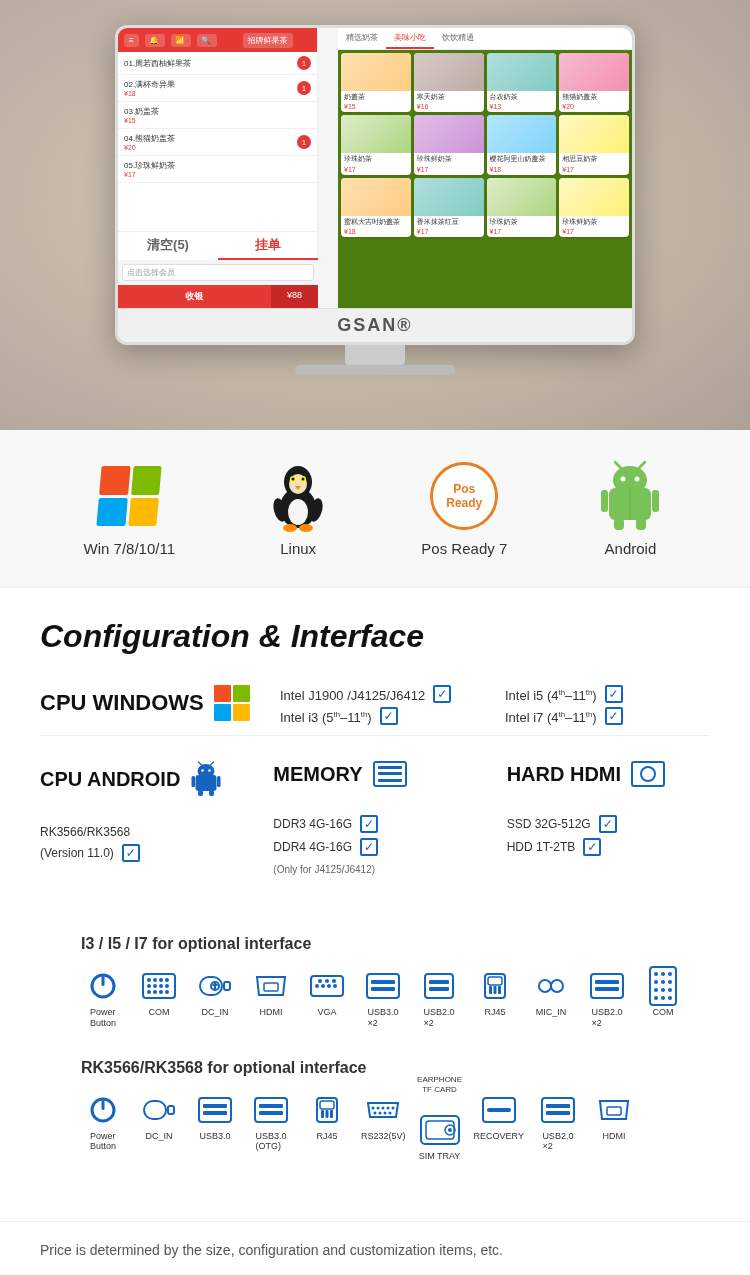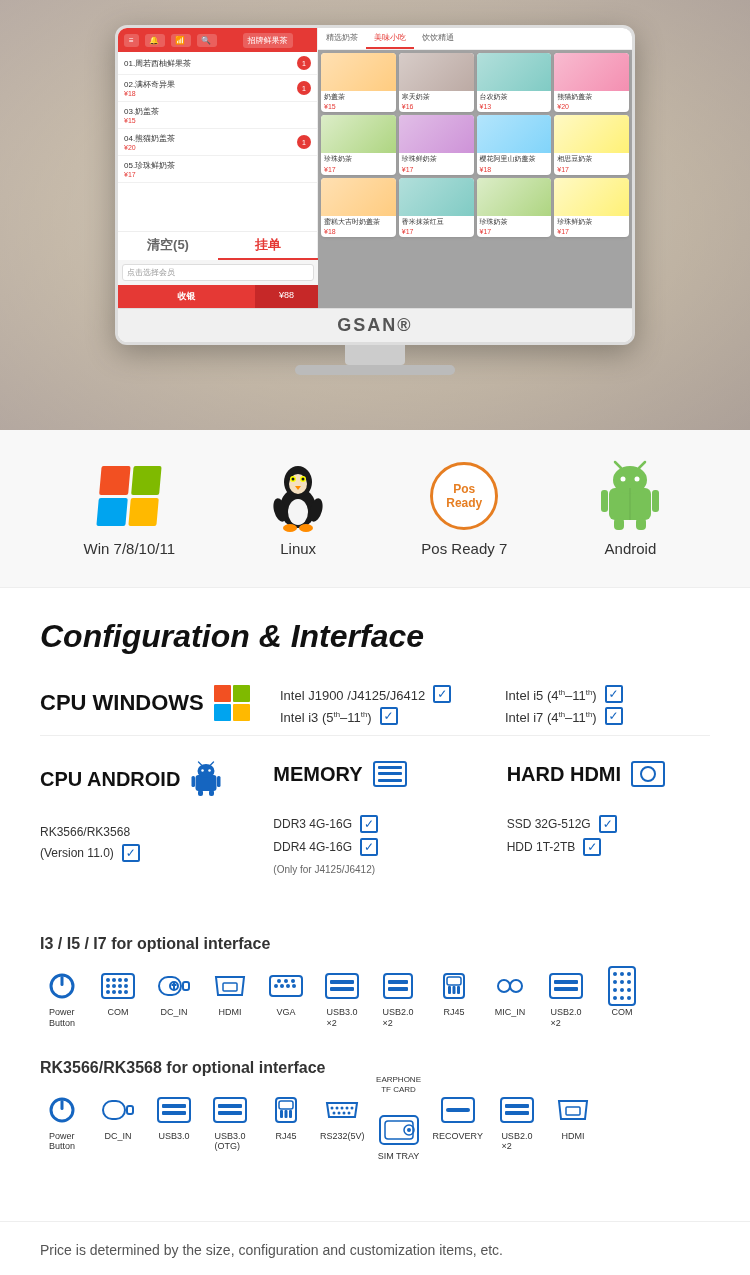--- a/index.html
+++ b/index.html
@@ -95,25 +95,26 @@
     .pos-tabs {
       display: flex;
       border-top: 1px solid #eee;
     }
     .pos-tab { flex: 1; text-align: center; padding: 4px 2px; font-size: 13px; color: #666; font-weight: bold; }
     .pos-tab.active { color: #e53935; border-bottom: 2px solid #e53935; }
     .pos-search { background: #f5f5f5; padding: 4px; }
     .pos-search-bar { background: #fff; border: 1px solid #ddd; border-radius: 3px; padding: 2px 4px; font-size: 8px; color: #999; width: 100%; }
     .pos-footer { background: #e53935; display: flex; }
     .pos-checkout { flex: 1; text-align: center; padding: 5px; font-size: 9px; color: #fff; font-weight: bold; }
-    .pos-total { background: #c62828; padding: 5px 24px; font-size: 9px; color: #fff; }
+    .pos-total { background: #c62828; padding: 5px 16px; font-size: 9px; color: #fff; }
 
     .pos-right {
       flex: 1;
-      background: #a3a3a3;
+      background: #4d7c0f;
+      margin-left: 20px;
     }
     .pos-right-tabs {
       display: flex;
       background: #fff;
       border-bottom: 1px solid #eee;
     }
     .pos-right-tab {
       padding: 4px 8px;
       font-size: 8px;
       color: #666;
@@ -374,20 +375,21 @@
     }
     .spec-item-note {
       font-size: 10px;
       color: #666;
     }
 
     
     .interface-section {
       padding: 0 40px 30px;
       background: #fff;
+      margin-left: 41px;
     }
     .interface-subtitle {
       font-size: 16px;
       font-weight: bold;
       color: #333;
       margin-bottom: 16px;
     }
     .interface-icons {
       display: flex;
       gap: 12px;

